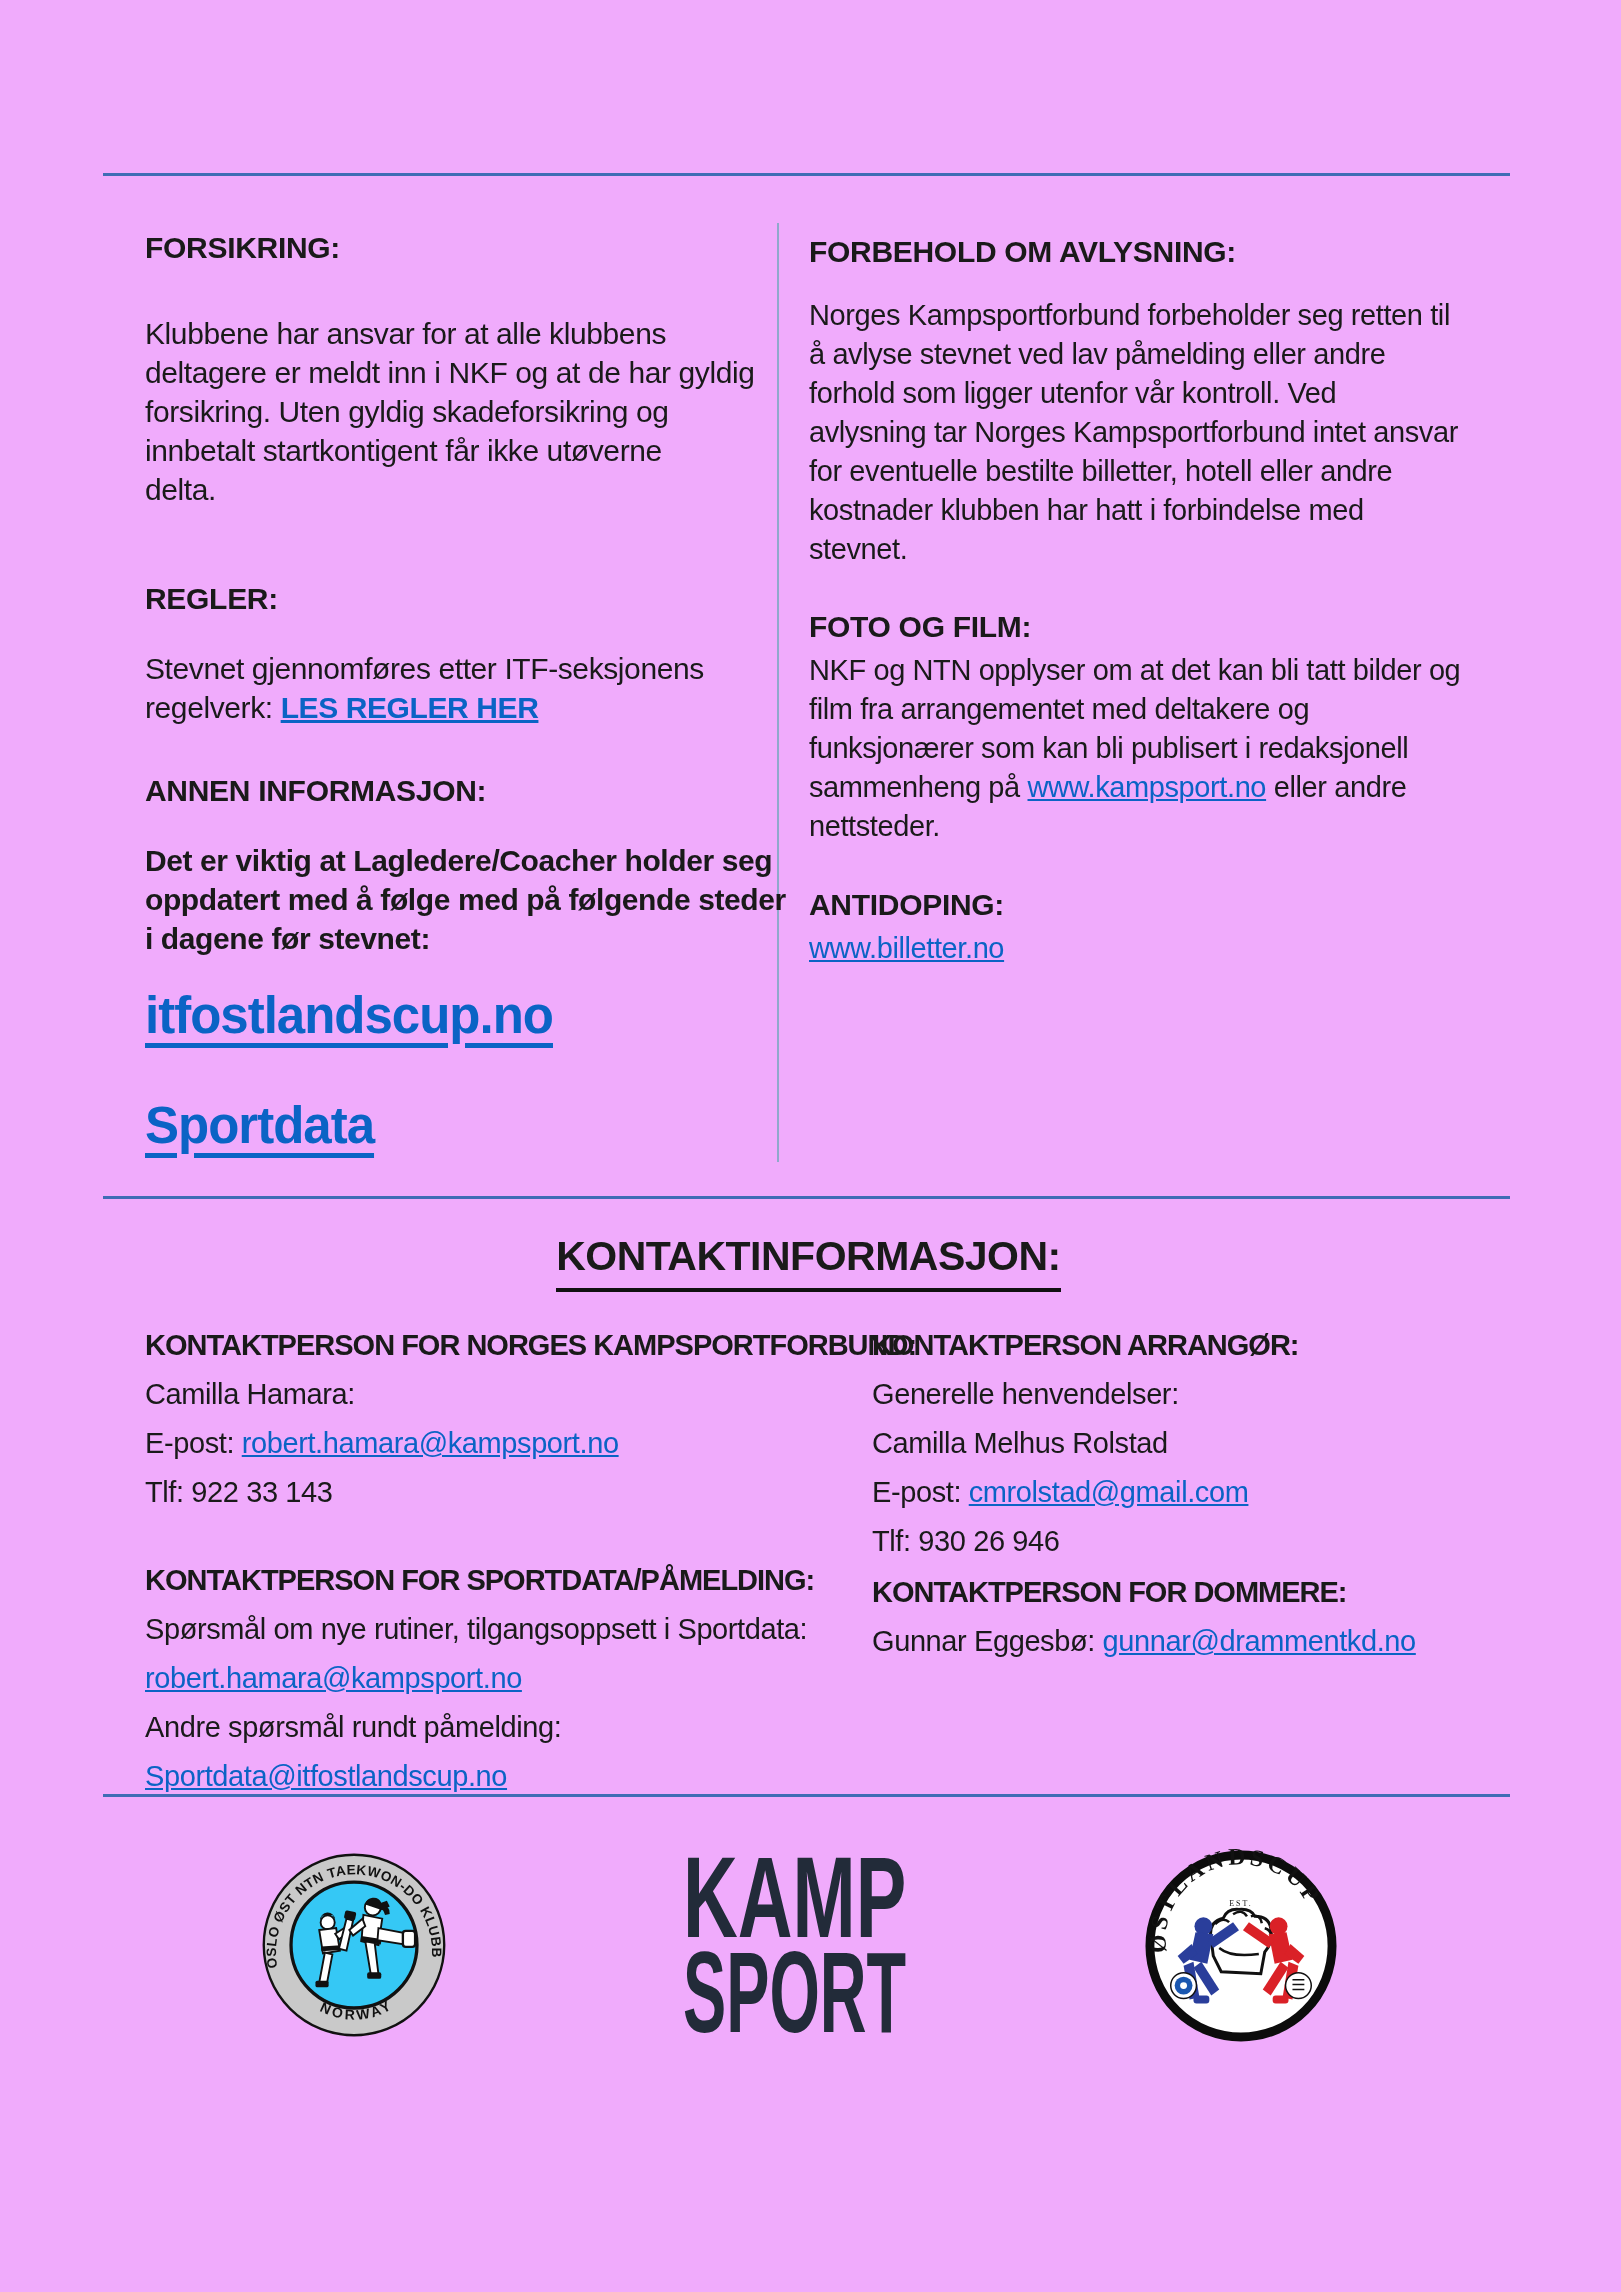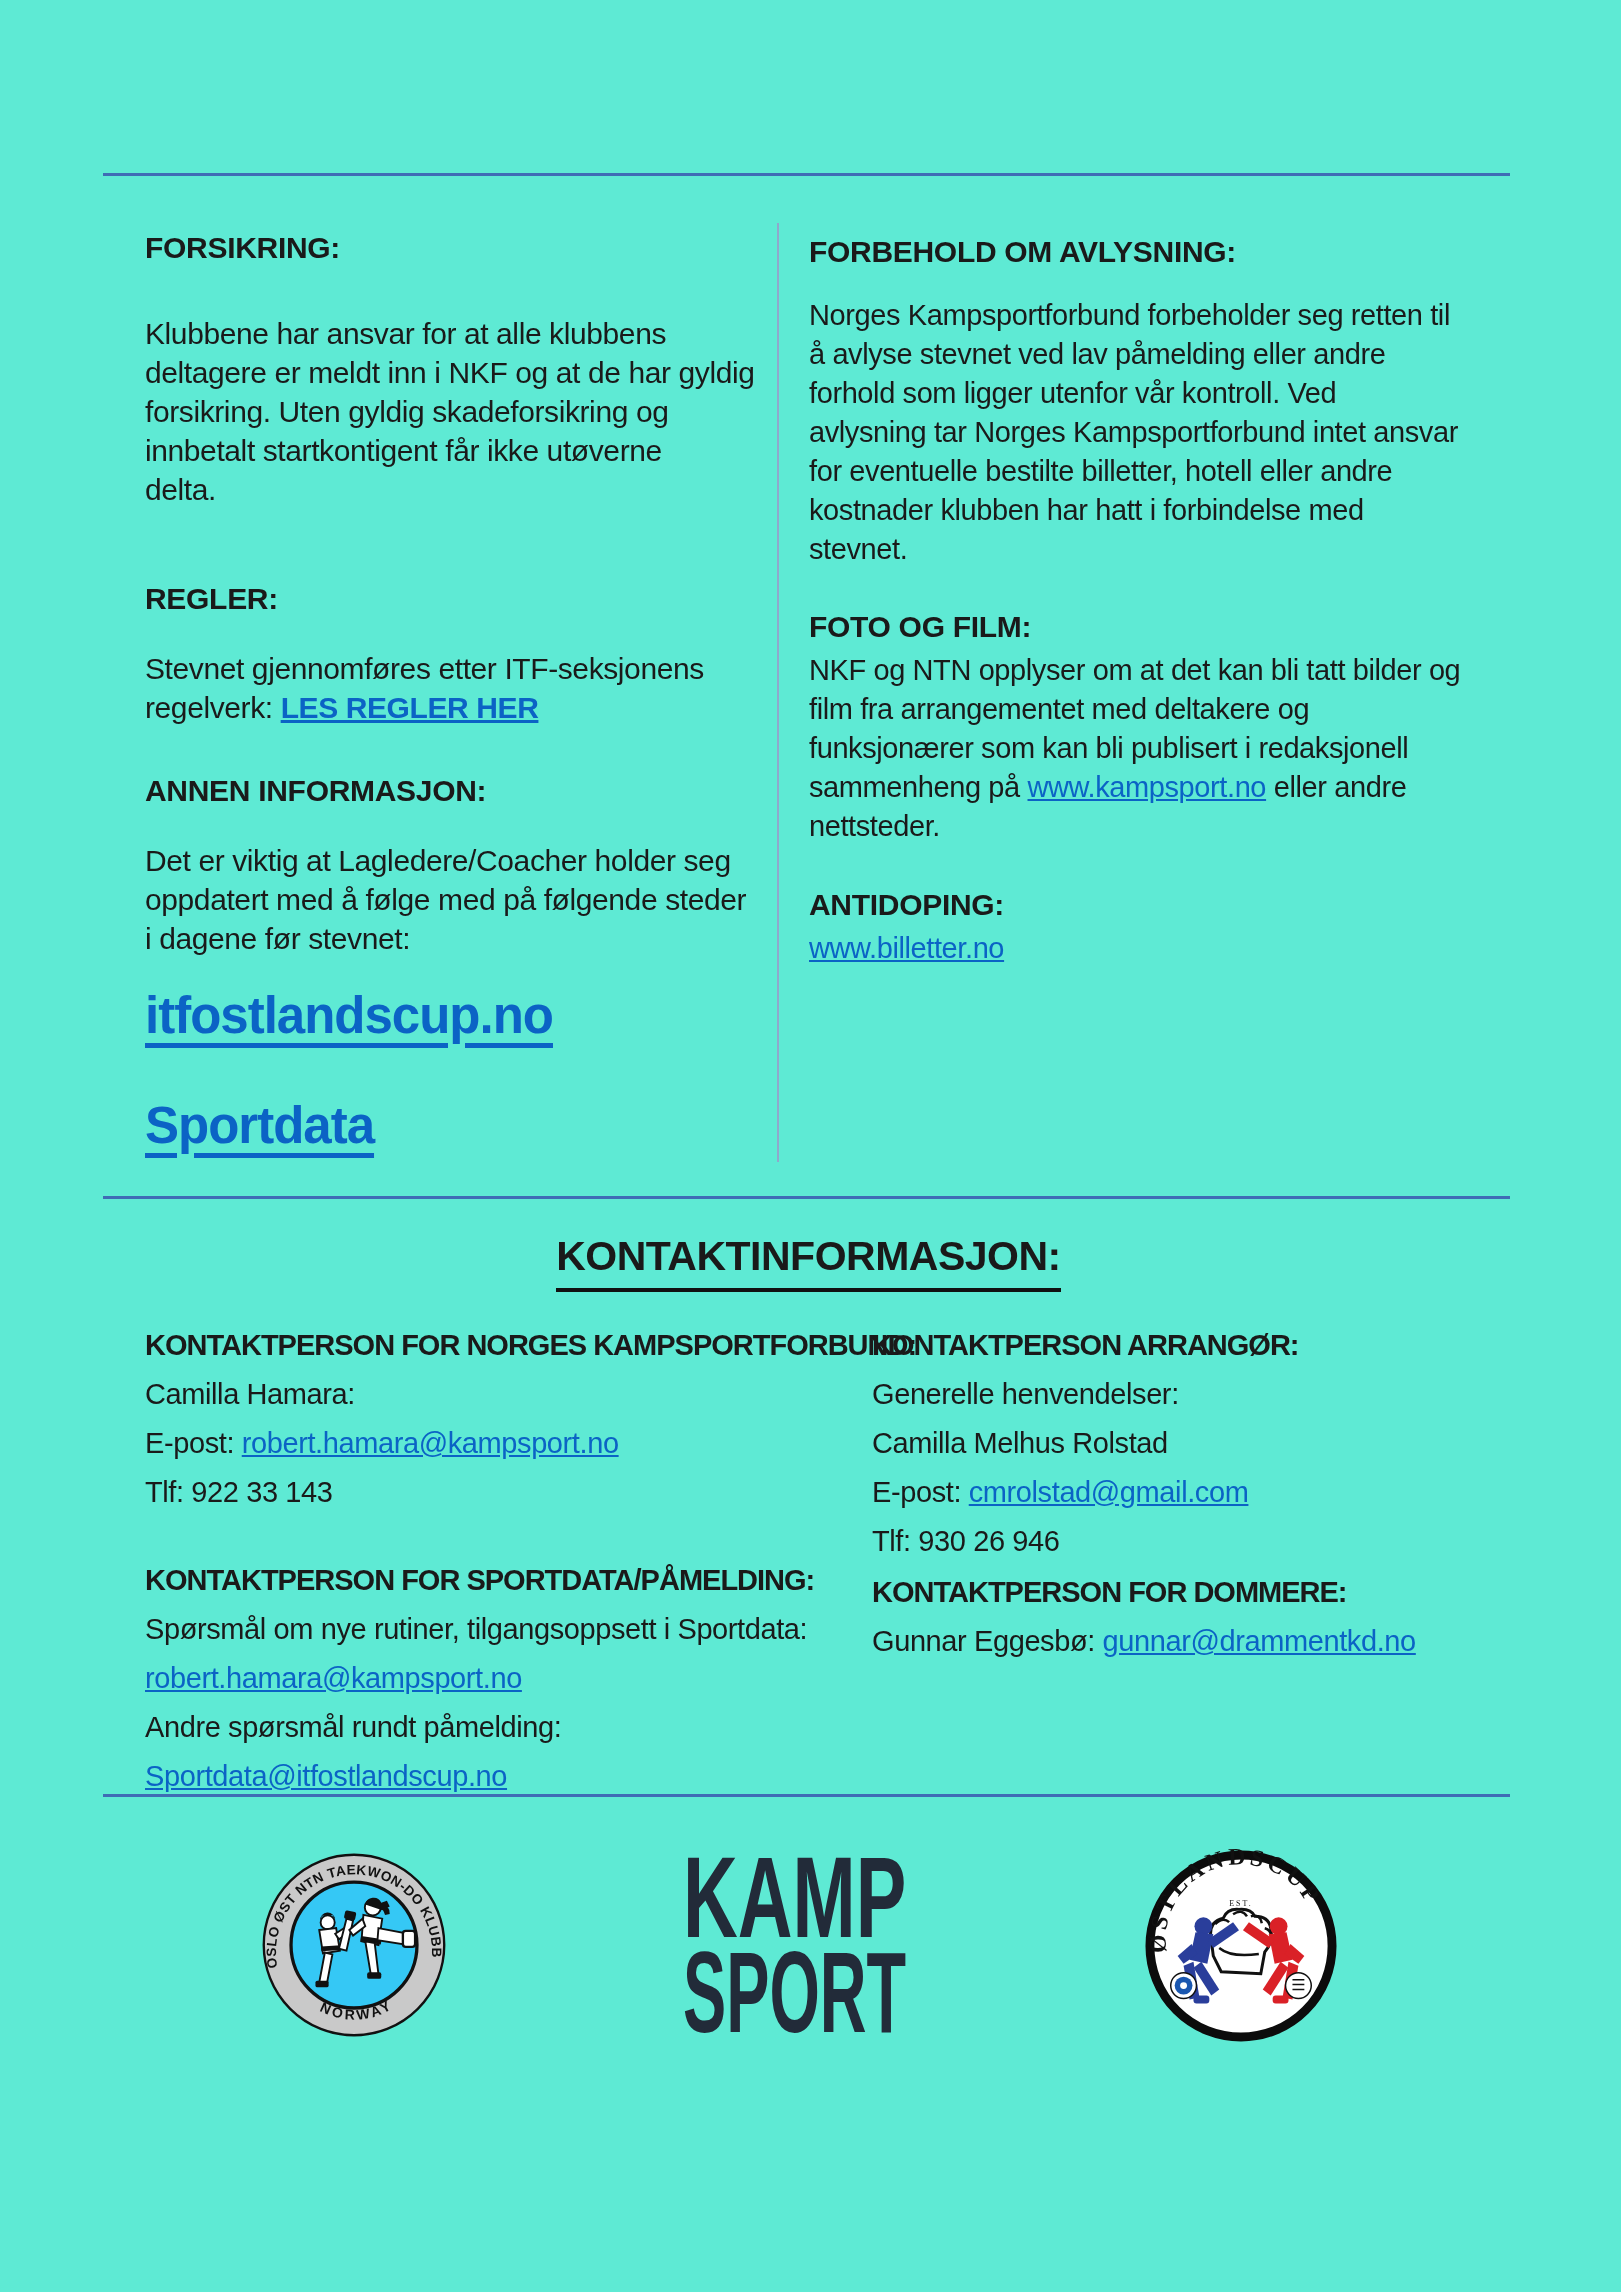--- a/index.html
+++ b/index.html
@@ -1,17 +1,17 @@
 <!DOCTYPE html>
 <html><head>
 <meta charset="utf-8">
 <style>
   html,body{margin:0;padding:0;background:#ffffff;}
   .page{
-    position:relative;width:1621px;height:2293px;background:#5eead4;
+    position:relative;width:1621px;height:2293px;background:#f0abfc;
     font-family:"Liberation Sans",sans-serif;color:#1a1a1a;overflow:hidden;
   }
   .rule{position:absolute;height:2.9px;background:#3f6cb5;}
   .vdivider{position:absolute;width:2px;background:#8fa8cc;}
   .h{position:absolute;font-weight:bold;font-size:30px;letter-spacing:-0.3px;white-space:nowrap;}
   .p{position:absolute;font-size:30px;line-height:39px;letter-spacing:-0.4px;white-space:pre-line;}
   .p.tight{line-height:39px;font-size:29px;}
   a.link{color:#0b63c5;text-decoration:underline;cursor:pointer;}
   a.link.bold{font-weight:bold;}
   .biglink{
@@ -48,21 +48,21 @@
 deltagere er meldt inn i NKF og at de har gyldig
 forsikring. Uten gyldig skadeforsikring og
 innbetalt startkontigent får ikke utøverne
 delta.</div>
 
   <div class="h" style="left:145px;top:582px;">REGLER:</div>
   <div class="p" style="left:145px;top:649px;width:647px;"><span>Stevnet gjennomføres etter ITF-seksjonens
 regelverk: </span><a class="link bold">LES REGLER HER</a></div>
 
   <div class="h" style="left:145px;top:774px;">ANNEN INFORMASJON:</div>
-  <div class="p" style="left:145px;top:841px;width:647px;">Det er viktig at Lagledere/Coacher holder seg
+  <div class="p" style="left:145px;top:841px;width:647px;font-weight:bold;">Det er viktig at Lagledere/Coacher holder seg
 oppdatert med å følge med på følgende steder
 i dagene før stevnet:</div>
 
   <a class="biglink" style="left:145px;top:986px;">itfostlandscup.no</a>
   <a class="biglink" style="left:145px;top:1096px;">Sportdata</a>
 
   <div class="h" style="left:809px;top:235px;">FORBEHOLD OM AVLYSNING:</div>
   <div class="p tight" style="left:809px;top:296px;width:686px;">Norges Kampsportforbund forbeholder seg retten til
 å avlyse stevnet ved lav påmelding eller andre
 forhold som ligger utenfor vår kontroll. Ved

